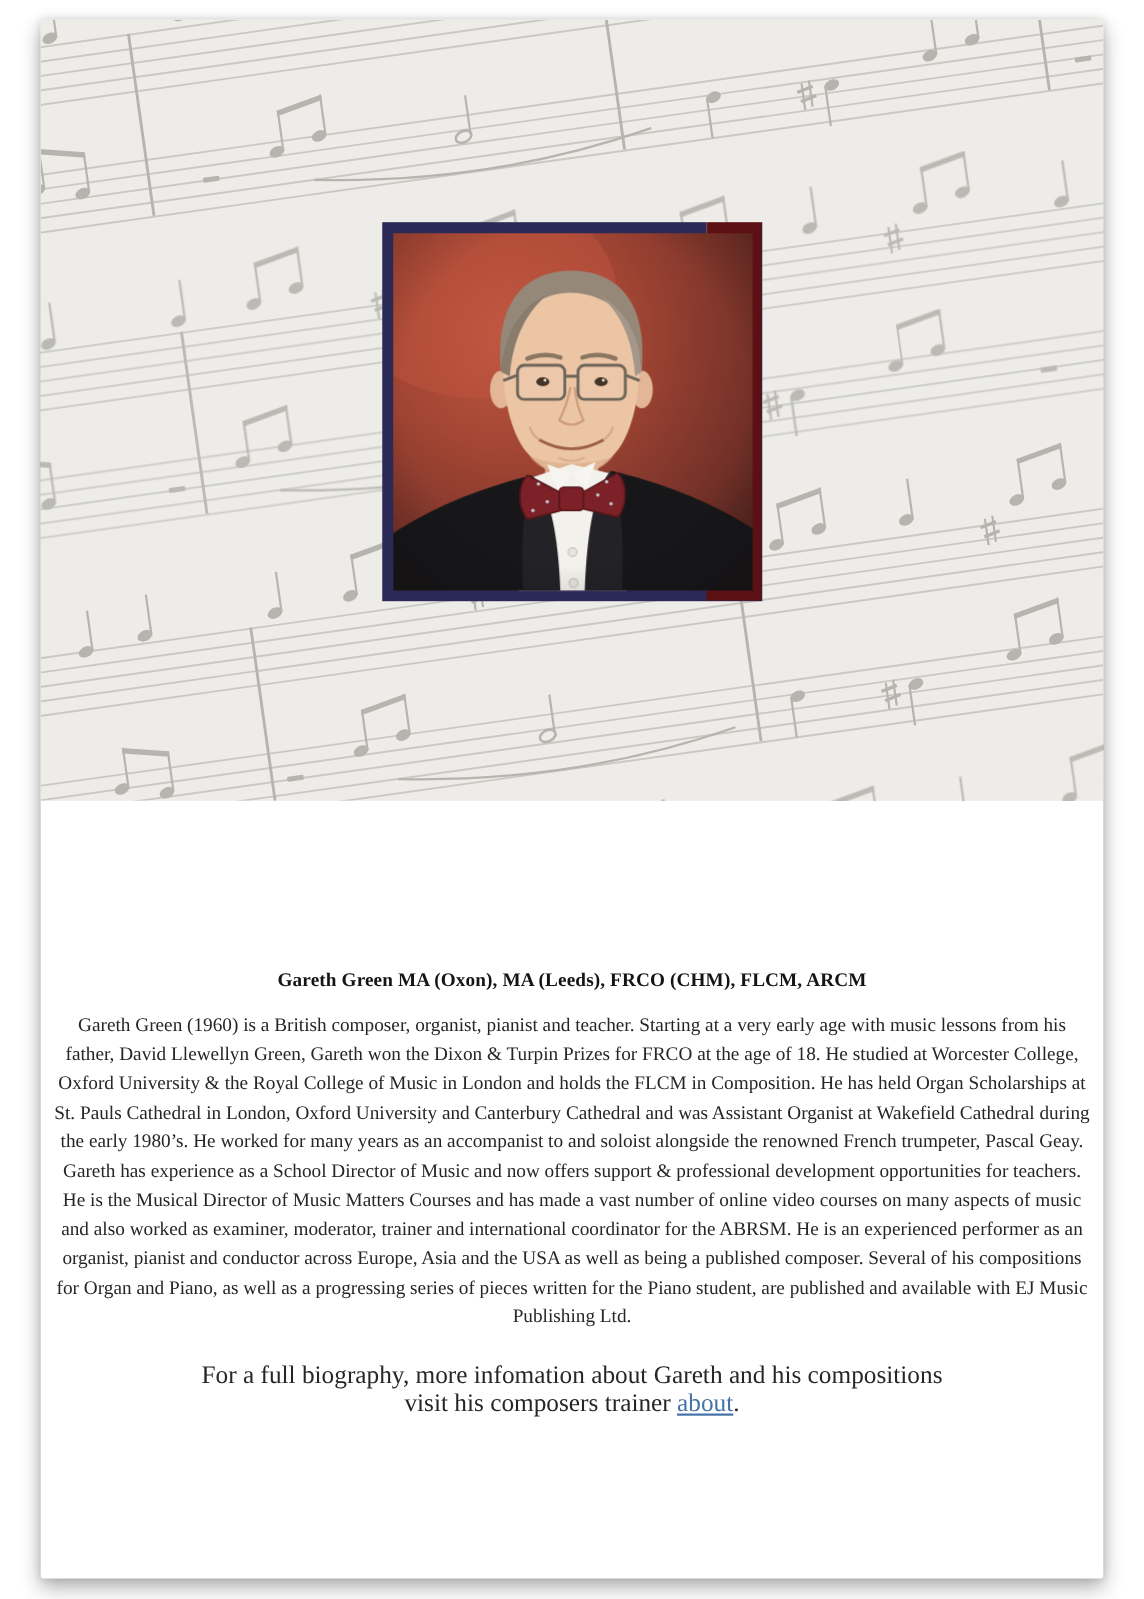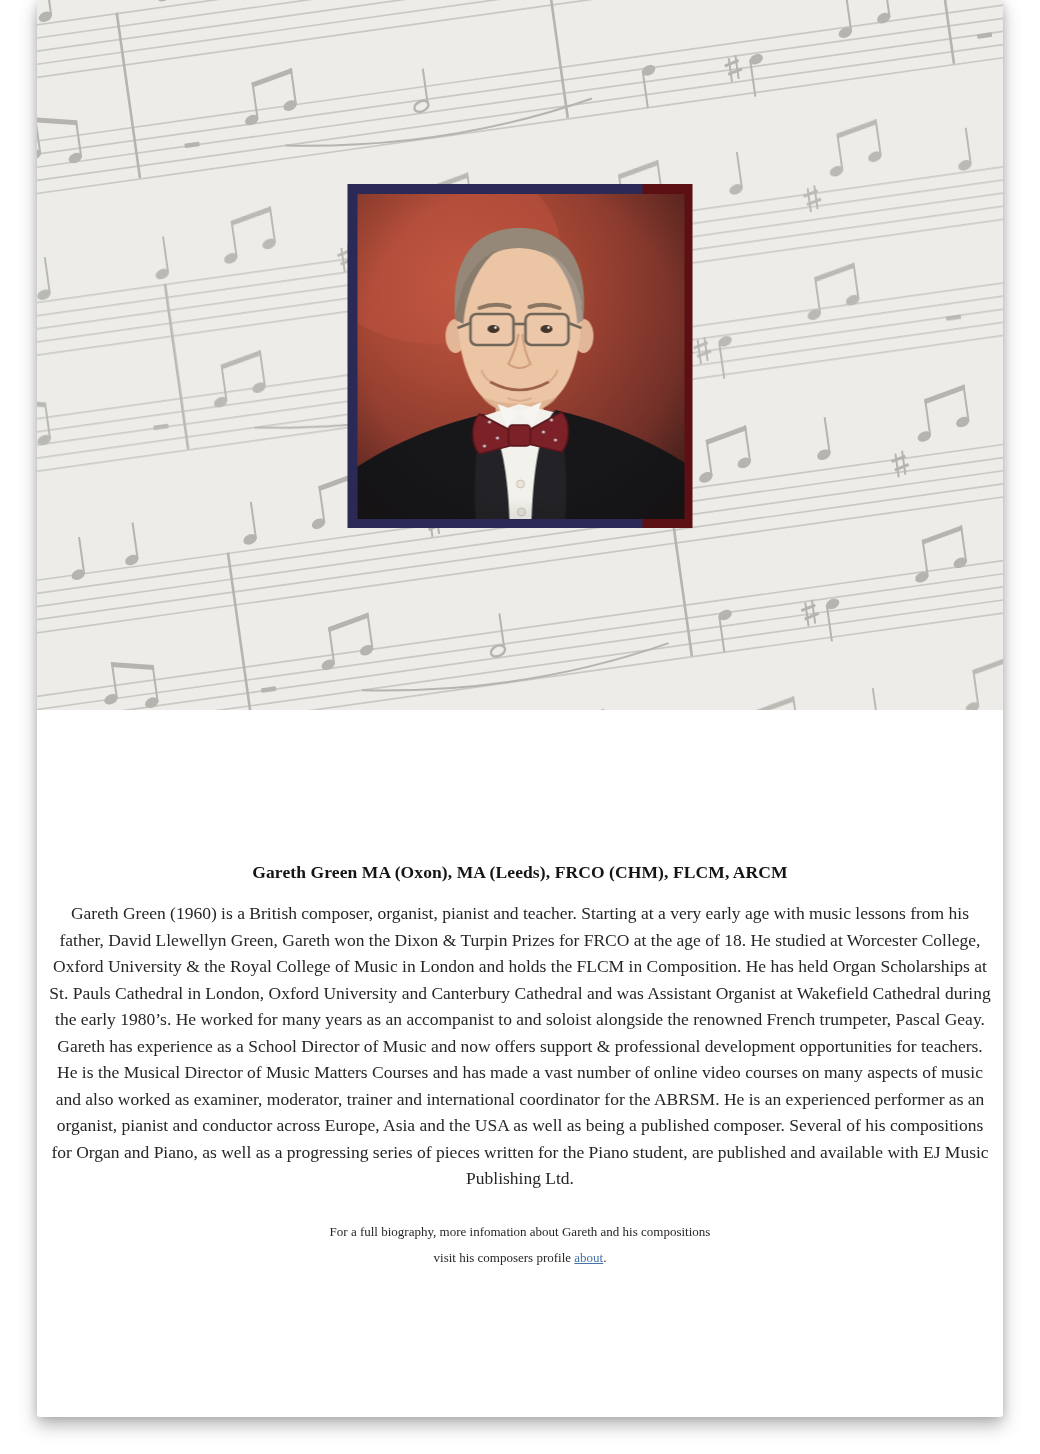--- a/index.html
+++ b/index.html
@@ -1,21 +1,21 @@
 <!DOCTYPE html>
 <html style="--card_bg: #ffffff; --hero_bg: #edece8; --staff_line: #c9c8c3; --note_gray: #b5b4af; --frame_navy: #2b2a57; --frame_maroon: #5c1013; --link_blue: #4472a8; --text_dark: #222222;"><head>
 <meta charset="utf-8">
 <style>
   * { box-sizing: border-box; }
   html, body { margin: 0; padding: 0; background: #ffffff; }
   body {
     width: 1040px; height: 1454px; margin: 0 auto;
     font-family: "Liberation Serif", "DejaVu Serif", serif;
   }
-  .page { width: 1040px; }
+  .page { width: 1040px; padding-top: 18px; }
   .card {
     width: 966px; height: 1417px; margin: 0 auto;
     background: var(--card_bg, #ffffff);
     border-radius: 3px;
     box-shadow: 0 8px 18px rgba(0,0,0,0.30), 0 0 8px rgba(0,0,0,0.12);
     overflow: hidden;
     position: relative;
   }
   
   .hero {
@@ -52,21 +52,21 @@
   .title, .years {
     font-weight: bold; font-size: 17.5px; line-height: 24px;
     color: #141414; letter-spacing: 0.1px;
   }
   .bio-paragraph {
     margin: 16px auto 0; max-width: 956px;
     font-size: 17.5px; line-height: 26.5px; color: #262626; text-align: center;
   }
   .closing {
     margin: 27px auto 6px;
-    font-size: 13px; line-height: 26.5px; color: #262626;
+    font-size: 23px; line-height: 26.5px; color: #262626;
   }
   .closing a {
     color: var(--link_blue, #4472a8);
     text-decoration: underline; cursor: pointer;
   }
 </style>
 </head>
 <body>
 
 <div class="page">
@@ -321,18 +321,18 @@
           </svg>
         </div>
       </div>
     </div>
 
     <div class="content">
       <div class="title">Gareth Green MA (Oxon), MA (Leeds), FRCO (CHM), FLCM, ARCM</div>
       <p class="bio-paragraph">Gareth Green (1960) is a British composer, organist, pianist and teacher. Starting at a very early age with music lessons from his father, David Llewellyn Green, Gareth won the Dixon &amp; Turpin Prizes for FRCO at the age of 18. He studied at Worcester College, Oxford University &amp; the Royal College of Music in London and holds the FLCM in Composition. He has held Organ Scholarships at St. Pauls Cathedral in London, Oxford University and Canterbury Cathedral and was Assistant Organist at Wakefield Cathedral during the early 1980’s. He worked for many years as an accompanist to and soloist alongside the renowned French trumpeter, Pascal Geay. Gareth has experience as a School Director of Music and now offers support &amp; professional development opportunities for teachers. He is the Musical Director of Music Matters Courses and has made a vast number of online video courses on many aspects of music and also worked as examiner, moderator, trainer and international coordinator for the ABRSM. He is an experienced performer as an organist, pianist and conductor across Europe, Asia and the USA as well as being a published composer. Several of his compositions for Organ and Piano, as well as a progressing series of pieces written for the Piano student, are published and available with EJ Music Publishing Ltd.</p>
       <p class="closing">
         <span>For a full biography, more infomation about Gareth and his compositions</span><br>
-        <span>visit his composers profile </span><a href="#">about</a><span>.</span>
+        <span>visit his composers trainer </span><a href="#">about</a><span>.</span>
       </p>
     </div>
 
   </div>
 </div>
 
 </body></html>

